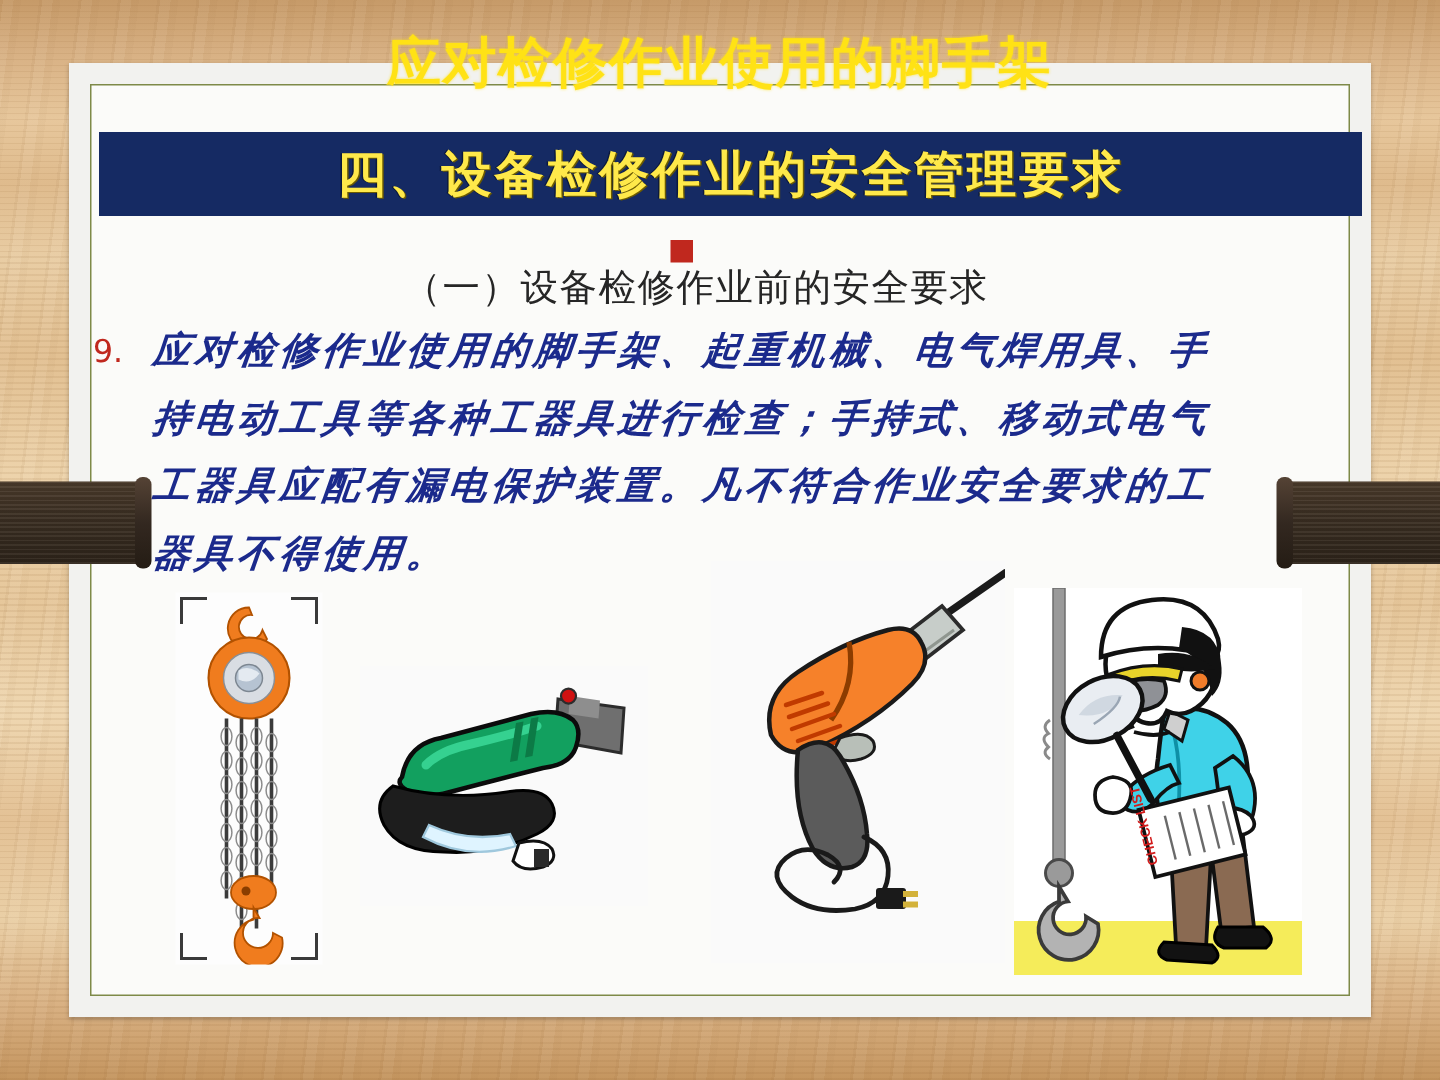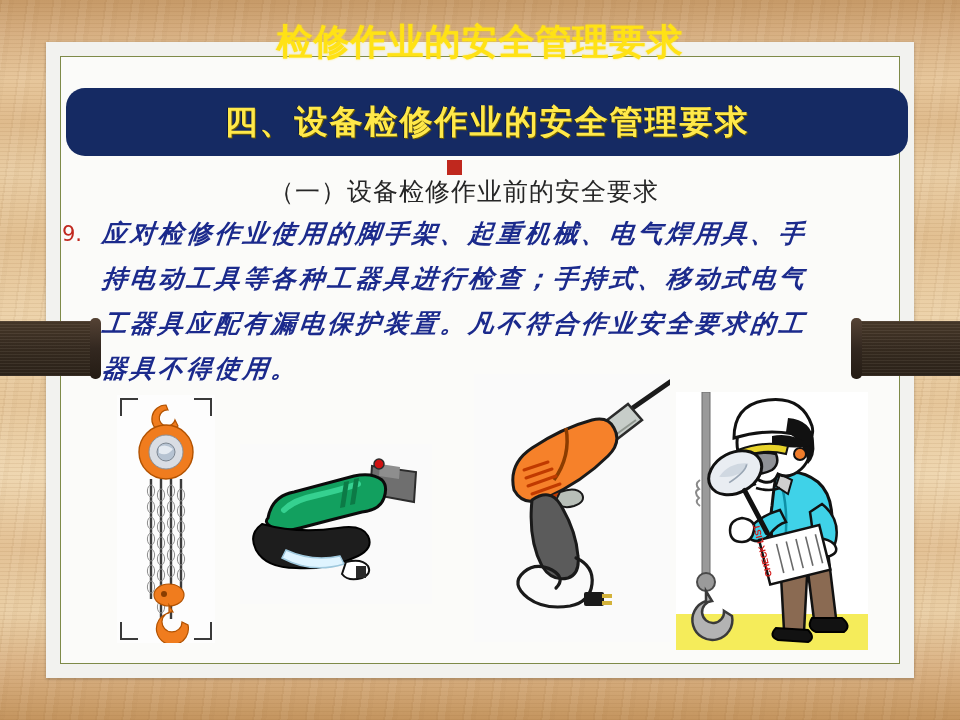--- a/index.html
+++ b/index.html
@@ -73,25 +73,24 @@
   .rod-cap{
     position:absolute;top:-3px;width:11px;height:61px;
     background:linear-gradient(180deg,#554335 0%,#332820 50%,#241c14 100%);
     border-radius:5px;
   }
   .rod-left .rod-cap{right:-4px;}
   .rod-right .rod-cap{left:-4px;}
 
   
   .titlebar{
-    position:absolute;left:66px;top:88px;width:842px;height:68px;
+    position:absolute;left:66px;top:88px;width:842px;height:56px;
     background:#152a63;
     display:flex;align-items:center;justify-content:center;
     z-index:5;
-    border-radius:19px;
   }
   .titlebar .t{
     font-family:"DejaVu Sans","Liberation Sans",sans-serif;
     font-weight:bold;font-size:33px;letter-spacing:2px;
     color:#ffe94a;
     text-shadow:1px 1px 0 #6b5a00, -1px 0 0 rgba(0,0,0,.4);
     white-space:nowrap;
   }
 
   
@@ -157,21 +156,21 @@
 
 <div id="slide">
 
   <div class="wood"></div>
   <div class="wood-grain"></div>
 
   <div class="panel">
     <div class="panel-inner"></div>
   </div>
 
-  <div class="watermark">检修作业的安全管理要求</div>
+  <div class="watermark">应对检修作业使用的脚手架</div>
 
   <div class="titlebar">
     <span class="t">四、设备检修作业的安全管理要求</span>
   </div>
 
   <div class="subrow">
     <span class="bullet-sq"></span>
     <span class="subhead">（一）设备检修作业前的安全要求</span>
   </div>
 

